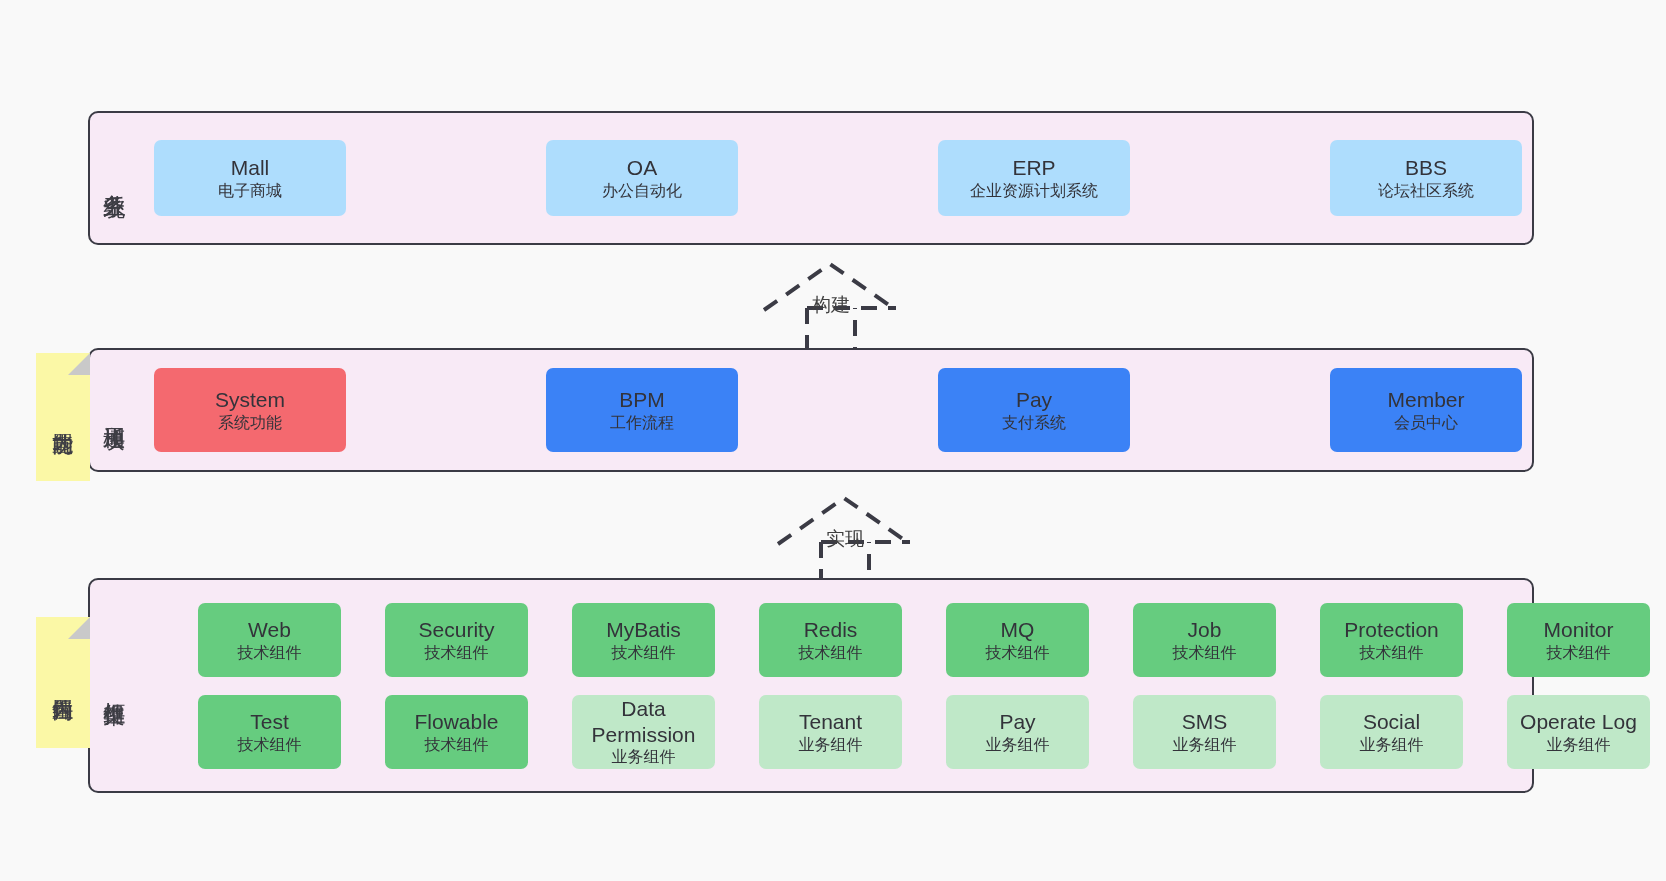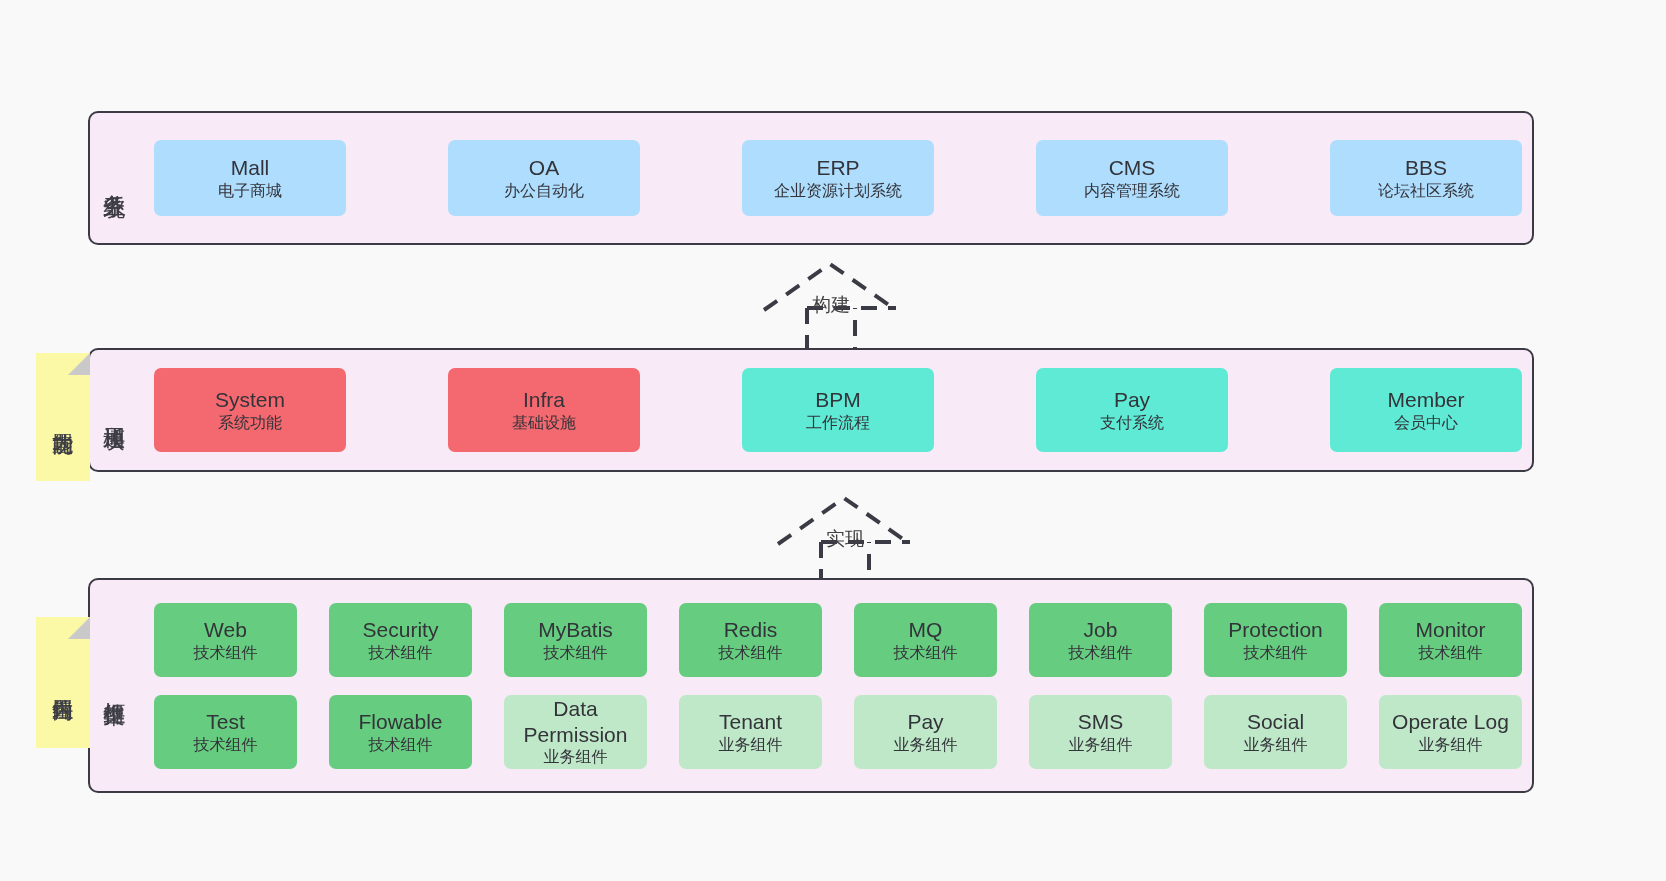--- a/index.html
+++ b/index.html
@@ -66,35 +66,35 @@
     text-align: center;
     color: #33333a;
     line-height: 1.22;
     padding: 4px 6px;
   }
   .card .en { font-size: 21px; }
   .card .cn { font-size: 16px; }
 
   .c-blue  { background: #aeddfd; }
   .c-red   { background: #f4696f; }
-  .c-pink  { background: #5eead4; }
+  .c-pink  { background: #3b82f6; }
   .c-green { background: #66cc7f; }
   .c-lgreen{ background: #bfe8c8; }
 
   
   #layer-business { left: 88px; top: 111px; width: 1446px; height: 134px; }
   #layer-business .card { width: 192px; height: 76px; }
 
   
   #layer-modules { left: 88px; top: 348px; width: 1446px; height: 124px; }
   #layer-modules .card { width: 192px; height: 84px; }
 
   
   #layer-framework { left: 88px; top: 578px; width: 1446px; height: 215px; }
-  #layer-framework .card { width: 143px; height: 74px; }
+  #layer-framework .card { width: 143px; height: 74px; margin-left: 44px; }
 
   
   .note {
     position: absolute;
     background: #fbf8a6;
     width: 54px;
     box-sizing: border-box;
     display: flex;
     align-items: center;
     justify-content: center;
@@ -146,24 +146,20 @@
       </div>
       <div class="card c-blue">
         <span class="en">OA</span>
         <span class="cn">办公自动化</span>
       </div>
       <div class="card c-blue">
         <span class="en">ERP</span>
         <span class="cn">企业资源计划系统</span>
       </div>
       <div class="card c-blue">
-        <span class="en">CMS</span>
-        <span class="cn">内容管理系统</span>
-      </div>
-      <div class="card c-blue">
         <span class="en">BBS</span>
         <span class="cn">论坛社区系统</span>
       </div>
     </div>
   </div>
 </div>
 
 <div class="arrow" id="arrow-build">
   <svg width="190" height="100" viewBox="0 0 190 100">
     <path d="M12 54 L78 8 L144 54" fill="none" stroke="#3b3b45" stroke-width="4" stroke-dasharray="16,11" stroke-linecap="butt"></path>
@@ -178,24 +174,20 @@
 </div>
 
 <div class="layer" id="layer-modules">
   <div class="layer-title">通用模块</div>
   <div class="layer-body">
     <div class="row">
       <div class="card c-red">
         <span class="en">System</span>
         <span class="cn">系统功能</span>
       </div>
-      <div class="card c-red">
-        <span class="en">Infra</span>
-        <span class="cn">基础设施</span>
-      </div>
       <div class="card c-pink">
         <span class="en">BPM</span>
         <span class="cn">工作流程</span>
       </div>
       <div class="card c-pink">
         <span class="en">Pay</span>
         <span class="cn">支付系统</span>
       </div>
       <div class="card c-pink">
         <span class="en">Member</span>

